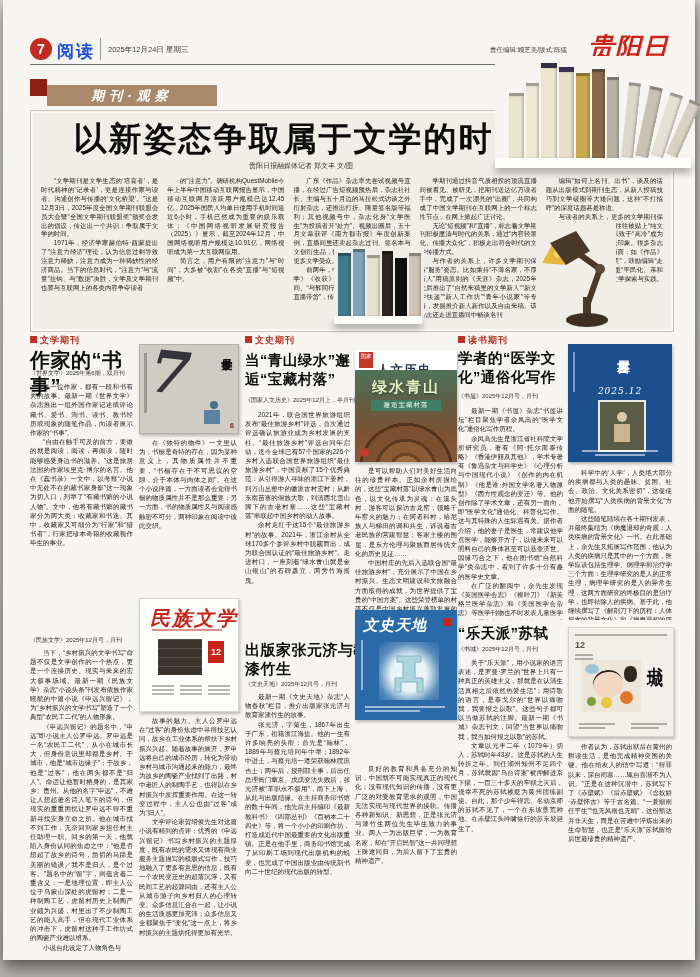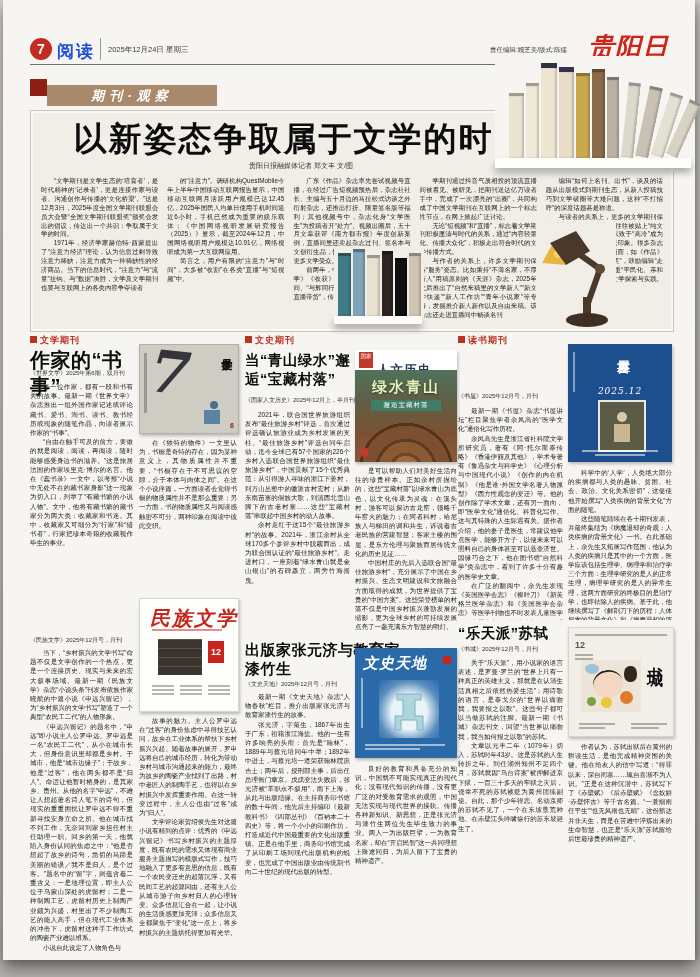--- a/index.html
+++ b/index.html
@@ -237,41 +237,42 @@
     <p>中国村庄的先后入选联合国“最佳旅游乡村”，充分展示了中国在乡村振兴、生态文明建设和文旅融合方面取得的成就，为世界提供了宝贵的“中国方案”。这些荣登榜单的村落不仅是中国乡村振兴蓬勃发展的缩影，更为全球乡村的可持续发展点亮了一盏充满东方智慧的明灯。</p>
   </div>
 
   <div class="abs art-title" style="left:242px;top:640px;width:158px;font-size:15px">出版家张元济与教育家漆竹生</div>
   <div class="abs art-source" style="left:242px;top:680px;width:112px">《文史天地》2025年12月号，月刊</div>
   <div class="abs body-text" style="left:242px;top:692px;width:105px;height:266px">
     <p>最新一期《文史天地》杂志“人物春秋”栏目，推介出版家张元济与教育家漆竹生的故事。</p>
     <p>张元济，字菊生，1867年出生于广东，祖籍浙江海盐。他的一生有许多响亮的头衔：首先是“翰林”，1889年与蔡元培同年中举；1892年中进士，与蔡元培一道荣获翰林院庶吉士；两年后，授刑部主事，后出任总理衙门章京。戊戌变法失败后，张元济被“革职永不叙用”，南下上海，从此与出版结缘。在主持商务印书馆的数十年间，他先后主持编印《最新教科书》《四部丛刊》《百衲本二十四史》等，将一个小小的印刷作坊，打造成近代中国最重要的文化出版重镇。正是在他手里，商务印书馆完成了从印刷工场到现代出版机构的蜕变，也完成了中国出版业由传统刻书向二十世纪的现代出版的转型。</p>
   </div>
 
-  <div class="abs cover" style="left:352px;top:648px;width:102px;height:110px;background:#2a6aa8">
+  <div class="abs cover" style="left:352px;top:610px;width:102px;height:110px;background:#2a6aa8">
     <div class="abs" style="left:8px;top:6px;font-size:15px;font-weight:bold;font-style:italic;color:#fff;font-family:'DejaVu Serif',serif;letter-spacing:1px">文史天地</div>
     <div class="abs" style="left:88px;top:8px;width:8px;height:8px;background:#c6261c"></div>
     <div class="abs" style="left:6px;top:30px;width:2px;height:50px;background:rgba(255,255,255,.5)"></div>
     <div class="abs" style="left:24px;top:32px;width:60px;height:58px;background:radial-gradient(circle at 50% 55%, #e8f4f7 0 40%, rgba(232,244,247,.25) 70%, rgba(232,244,247,0) 100%)">
       <svg width="60" height="58" viewBox="0 0 60 58">
         <path d="M18 14 h24 v6 h-6 v16 h8 v14 h-6 v-10 h-16 v10 h-6 v-14 h8 v-16 h-6 z" fill="#aed4dd" stroke="#7fb2c0" stroke-width="1"></path>
       </svg>
     </div>
     <div class="abs" style="left:10px;bottom:6px;width:80px">
         <div class="tlw"></div>
         <div class="tlw" style="width:55px"></div>
       </div>
   </div>
   <div class="abs body-text" style="left:352px;top:764px;width:102px;height:194px">
     <p>良好的教育和具备充分的知识，中国就不可能实现真正的现代化；没有现代知识的传播，没有更广泛的对受教育需求的观照，中国无法实现与现代世界的接轨。传播各种新知识、新思想，正是张元济与漆竹生两位先生毕生致力的事业。两人一为出版巨擘，一为教育名家，却在“开启民智”这一共同理想上殊途同归，为后人留下了宝贵的精神遗产。</p>
   </div>
 
   <div class="abs sec-label" style="left:455px;top:334px">
     <span class="sq"></span><span>读书期刊</span>
   </div>
+  <div class="abs art-title" style="left:455px;top:349px;width:112px;font-size:14.5px">学者的“医学文化”通俗化写作</div>
   <div class="abs art-source" style="left:455px;top:392px;width:112px">《书屋》2025年12月号，月刊</div>
   <div class="abs body-text" style="left:455px;top:406px;width:105px;height:214px">
     <p>最新一期《书屋》杂志“书屋讲坛”栏目聚焦学者余凤高的“医学文化”通俗化写作历程。</p>
     <p>余凤高先生是浙江省社科院文学所研究员，著有《阿·托尔斯泰传略》《香港伊丽及其他》，学术专著有《鲁迅杂文与科学史》《心理分析与中国现代小说》《创作的内在机制》《他是谁·外国文学名著人物原型》《西方性观念的变迁》等。他的创作除了学术文章，还有另一面向，即“医学文化”通俗化、科普化写作。这与其特殊的人生际遇有关。据作者介绍，他的妻子是医生，常建议他学点医学，能够开方子，以便未来可以照料自己的身体甚至可以悬壶济世。因缘巧合之下，他在图书馆“自然科学”类杂志中，看到了许多十分有趣的医学史文章。</p>
     <p>在广泛的翻阅中，余先生发现《英国医学会志》《柳叶刀》《新英格兰医学杂志》和《美国医学会杂志》等医学刊物也不时发表儿童医学史的专题文章，他以此为兴趣点，系统、全面地阅读《医学史》等医学文化著述。通过阅读，余先生产生了一个想法：医学是所有自然科学中与人具有最直接关系的学科，“我认为医学是自然</p>
   </div>
 
   <div class="abs cover" style="left:565px;top:344px;width:104px;height:118px;background:#1d4f8e">
     <div class="abs vtext" style="left:46px;top:6px;font-size:13px;color:#fff;font-family:'DejaVu Serif',serif;font-weight:bold">書屋</div>
     <div class="abs" style="left:0;top:42px;width:104px;text-align:center;font-size:9px;font-style:italic;color:#fff;font-family:'DejaVu Serif',serif;letter-spacing:1px">2025.12</div>

